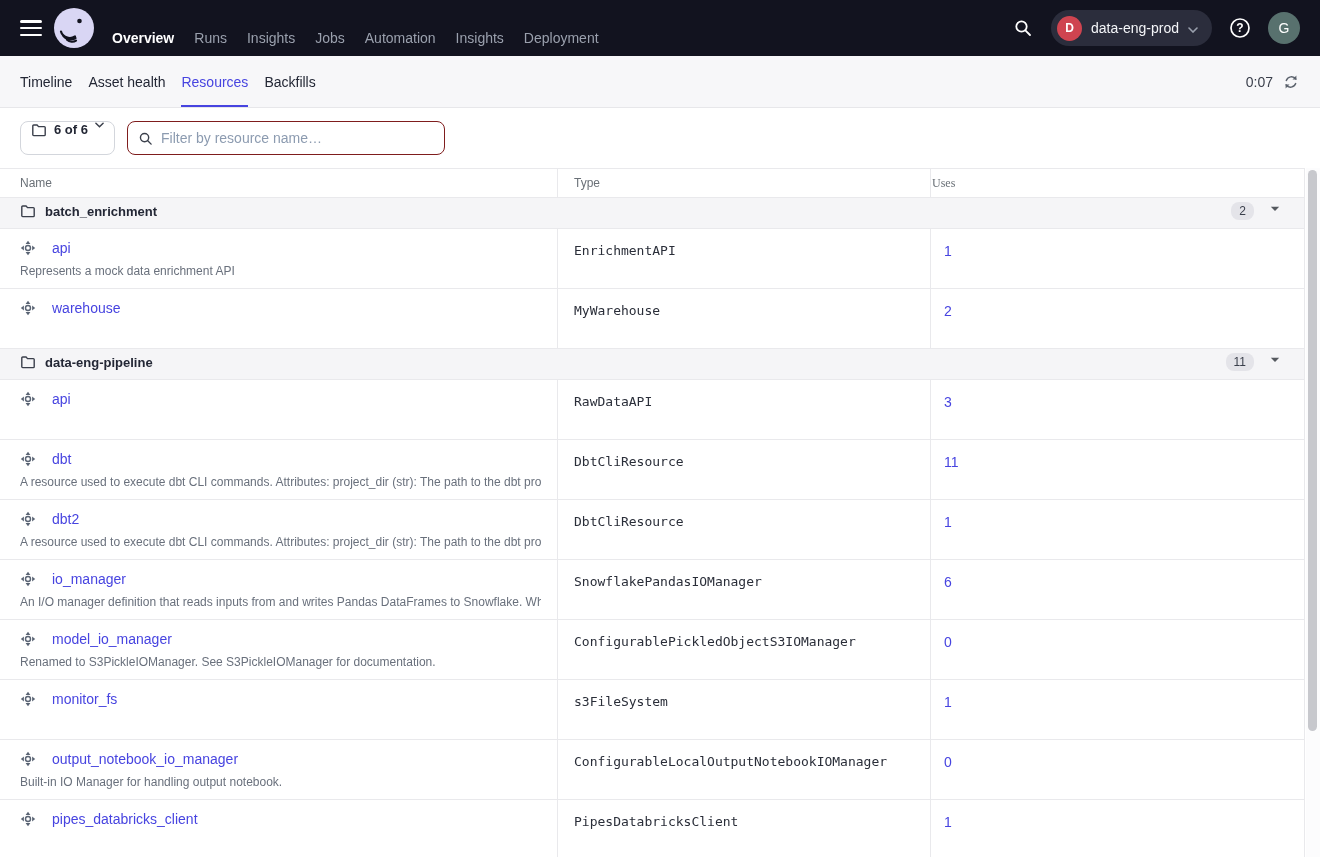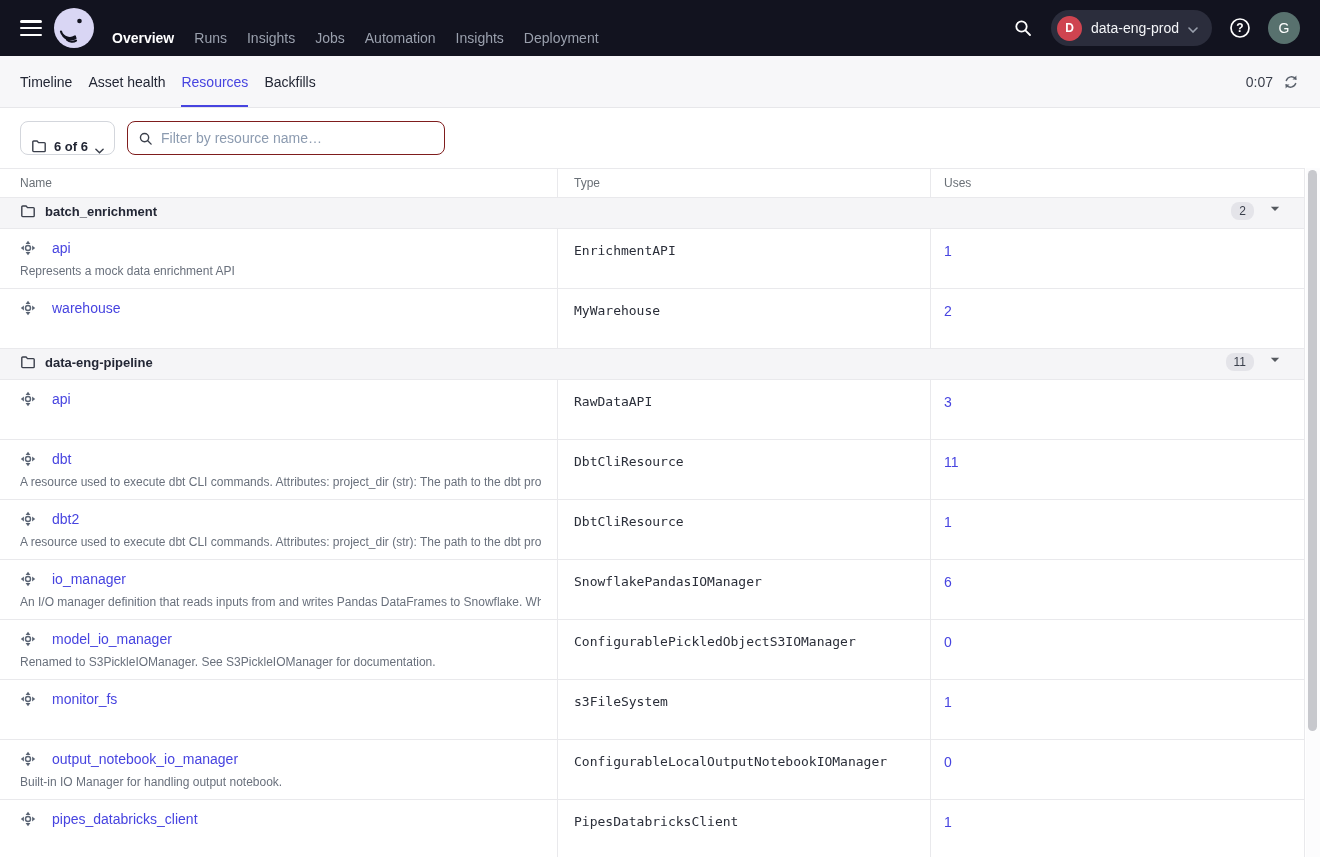--- a/index.html
+++ b/index.html
@@ -25,33 +25,33 @@
   
   .tabbar { height:52px; background:#f7f7f9; border-bottom:1px solid #e7e7ea; display:flex; align-items:stretch; padding:0 20px; }
   .tabs { display:flex; gap:16px; }
   .tab { display:flex; align-items:center; font-size:14px; color:#232735; cursor:pointer; border-bottom:2px solid transparent; padding-top:2px; }
   .tab.active { color:#4744e0; border-bottom-color:#4744e0; }
   .tabbar-right { margin-left:auto; display:flex; align-items:center; gap:9px; }
   .timer { font-size:14px; color:#3a3f4b; }
 
   
   .filterbar { height:60px; display:flex; align-items:center; gap:12px; padding:0 20px; background:#fff; }
-  .count-btn { height:34px; display:flex; align-items:flex-end; gap:7px; border:1px solid #d3d6dc; border-radius:8px; background:#fff; padding:0 10px; font-size:13px; font-weight:600; color:#232735; cursor:pointer; }
+  .count-btn { height:34px; display:flex; align-items:flex-start; gap:7px; border:1px solid #d3d6dc; border-radius:8px; background:#fff; padding:0 10px; font-size:13px; font-weight:600; color:#232735; cursor:pointer; }
   .search-box { width:318px; height:34px; border:1px solid #7f1d1d; border-radius:8px; display:flex; align-items:center; padding:0 10px; gap:8px; }
   .search-box input { border:none; outline:none; flex:1; font-size:14px; color:#232735; font-family:"Liberation Sans",sans-serif; }
   .search-box input::placeholder { color:#8c9bb0; }
 
   
   .table-wrap { position:relative; width:1320px; }
   .table { width:1305px; border-top:1px solid #e9e9ec; border-right:1px solid #e9e9ec; }
   .thead { display:grid; grid-template-columns:557px 373px 1fr; height:29px; border-bottom:1px solid #e9e9ec; align-items:center; }
   .th { font-size:12px; color:#6a7077; }
   .th:nth-child(1){ padding-left:20px; }
   .th:nth-child(2){ padding-left:16px; border-left:1px solid #e9e9ec; height:100%; display:flex; align-items:center; }
-  .th:nth-child(3){ padding-left:13px; border-left:1px solid #e9e9ec; height:100%; display:flex; align-items:center; }
+  .th:nth-child(3){ padding-left:1px; border-left:1px solid #e9e9ec; height:100%; display:flex; align-items:center;font-family:Liberation Serif, serif; }
 
   .group-row { display:flex; align-items:center; height:31px; background:#f5f5f7; border-bottom:1px solid #e9e9ec; padding:0 24px 4px 20px; gap:9px; cursor:pointer; }
   .group-name { font-size:13px; font-weight:700; color:#232735; }
   .group-right { margin-left:auto; display:flex; align-items:center; gap:16px; }
   .badge { background:#e4e4e9; border-radius:8px; padding:2px 8px; font-size:12px; color:#3a3f4b; min-width:14px; text-align:center; }
 
   .row { display:grid; grid-template-columns:557px 373px 1fr; height:60px; border-bottom:1px solid #e9e9ec; }
   .cell-name { padding:11px 16px 0 20px; overflow:hidden; }
   .name-line { display:flex; align-items:center; gap:16px; }
   .res-link { font-size:14px; font-weight:500; color:#4744e0; }

